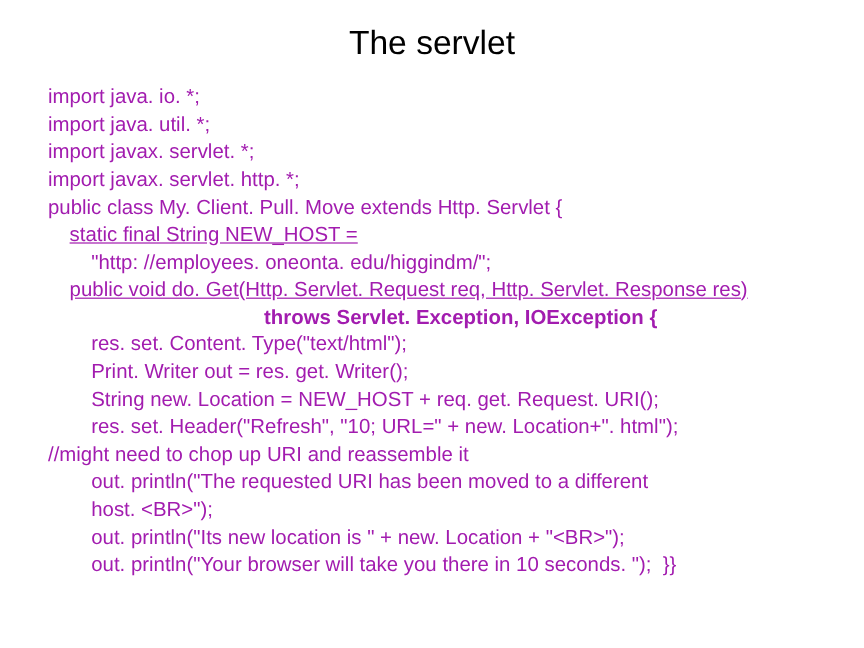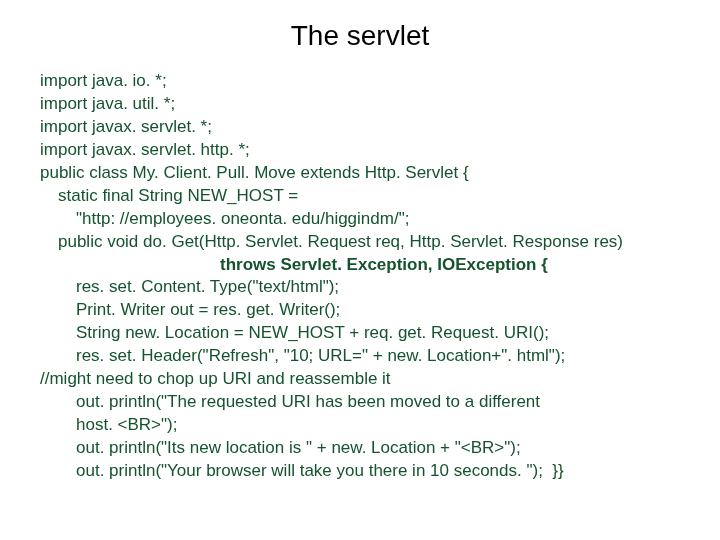--- a/index.html
+++ b/index.html
@@ -20,28 +20,28 @@
     .title {
       text-align: center;
       font-size: 28px;
       font-weight: normal;
       margin: 0 0 18px 0;
       color: #000;
     }
     .code-block {
       font-size: 17px;
       line-height: 1.35;
-      color: #14532d;
+      color: #a21caf;
       white-space: pre-wrap;
       font-family: Arial, Helvetica, sans-serif;
     }
     .code-line {
       display: block;
     }
-    .indent-1 { padding-left: 18px; }
+    .indent-1 { padding-left: 18px; text-decoration: underline; }
     .indent-2 { padding-left: 36px; }
     .indent-center { padding-left: 180px; font-weight: bold; }
     .blank-line { height: 22px; }
   </style>
 </head>
 <body>
 
 <div class="slide">
   <h1 class="title">The servlet</h1>
   <div class="code-block" id="code-container"><span class="code-line ">import java. io. *;</span><span class="code-line ">import java. util. *;</span><span class="code-line ">import javax. servlet. *;</span><span class="code-line ">import javax. servlet. http. *;</span><span class="code-line ">public class My. Client. Pull. Move extends Http. Servlet {</span><span class="code-line indent-1">static final String NEW_HOST =</span><span class="code-line indent-2">"http: //employees. oneonta. edu/higgindm/";</span><span class="code-line indent-1">public void do. Get(Http. Servlet. Request req, Http. Servlet. Response res)</span><span class="code-line indent-center">throws Servlet. Exception, IOException {</span><span class="code-line indent-2">res. set. Content. Type("text/html");</span><span class="code-line indent-2">Print. Writer out = res. get. Writer();</span><span class="code-line indent-2">String new. Location = NEW_HOST + req. get. Request. URI();</span><span class="blank-line"></span><span class="code-line indent-2">res. set. Header("Refresh", "10; URL=" + new. Location+". html");</span><span class="code-line ">//might need to chop up URI and reassemble it</span><span class="code-line indent-2">out. println("The requested URI has been moved to a different</span><span class="code-line indent-2">host. &lt;BR&gt;");</span><span class="code-line indent-2">out. println("Its new location is " + new. Location + "&lt;BR&gt;");</span><span class="code-line indent-2">out. println("Your browser will take you there in 10 seconds. ");  }}</span></div>

